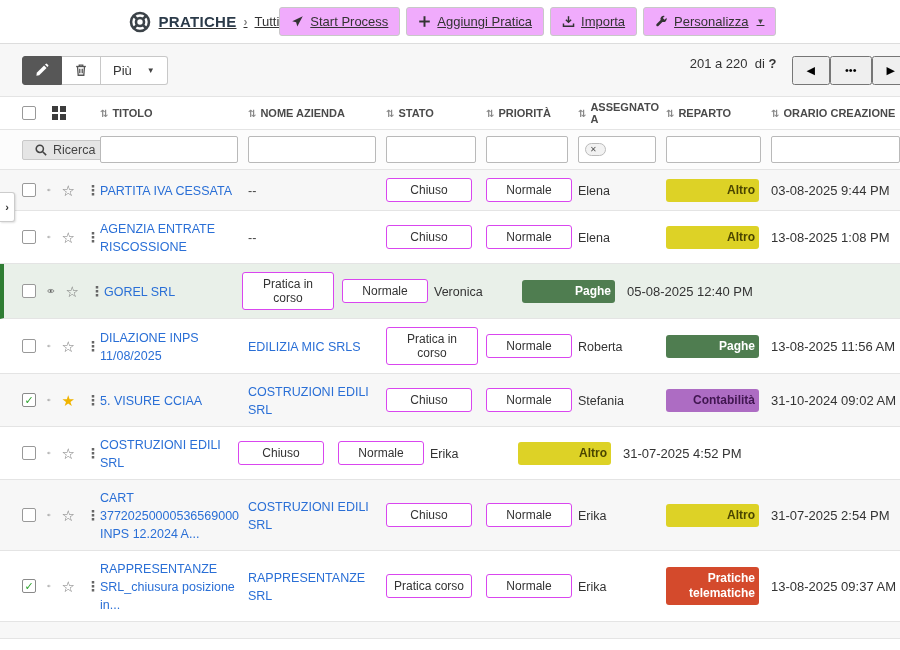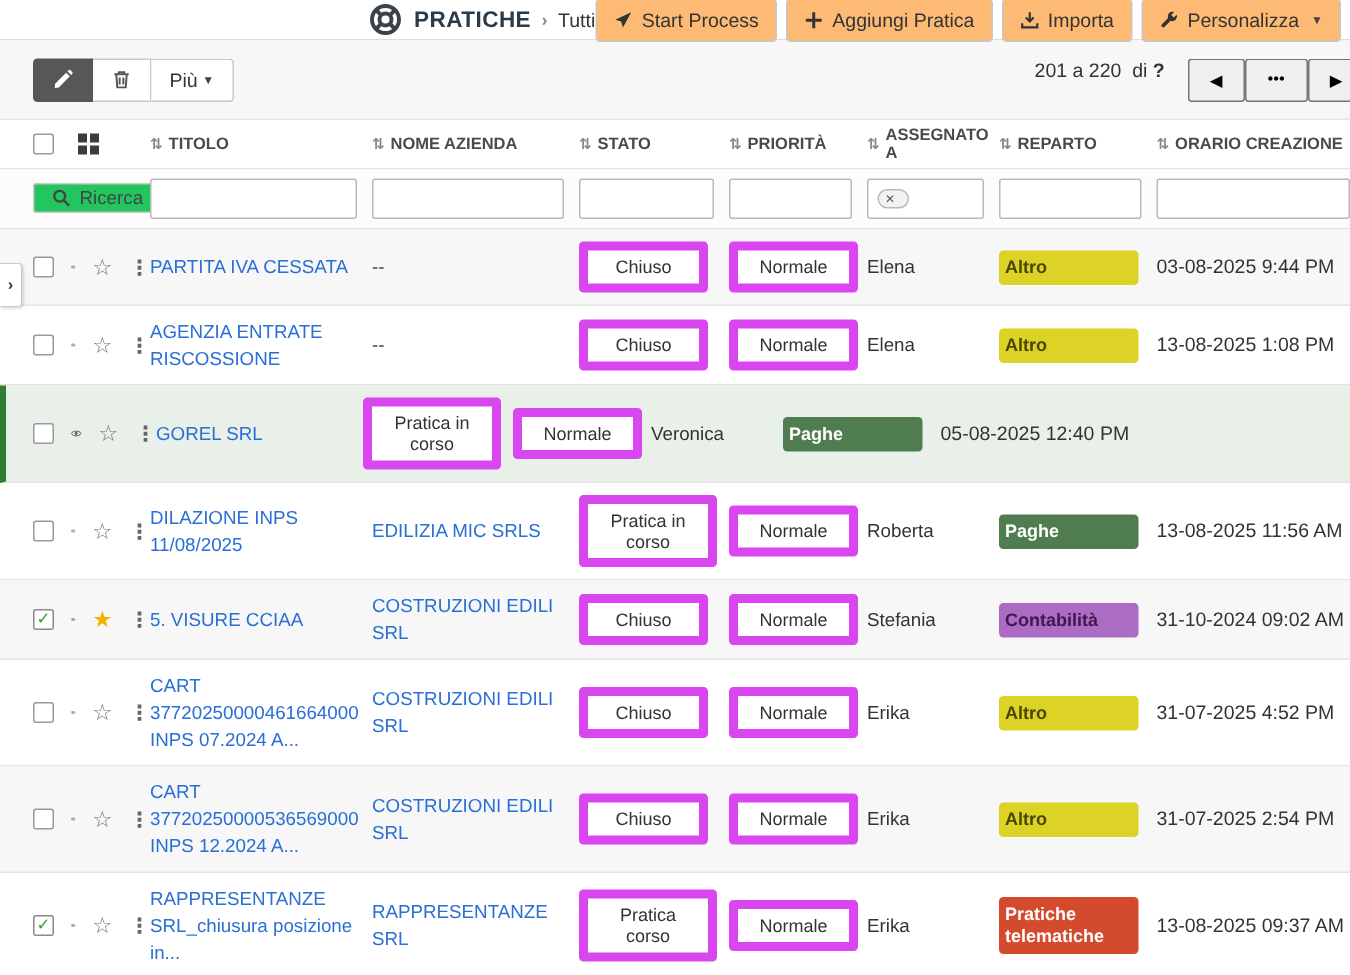--- a/index.html
+++ b/index.html
@@ -1,38 +1,38 @@
 <!DOCTYPE html>
 <html><head>
 <meta charset="utf-8">
 <style>
   * { margin:0; padding:0; box-sizing:border-box; }
   html,body { width:900px; height:650px; overflow:hidden;
     font-family:"Liberation Sans","DejaVu Sans",sans-serif; background:#fff; color:#333; }
 
   
-  .app-header { height:27px; display:flex; align-items:center; justify-content:flex-end;
-    padding:0 6px 0 10px; background:#fff; border-bottom:1px solid #ddd; }
+  .app-header { height:44px; display:flex; align-items:center; justify-content:center;
+    padding:0 6px 0 10px; background:#fff; border-bottom:1px solid #ddd;text-decoration:underline; }
   .hdr-left { display:flex; align-items:center; gap:7px; }
   .logo-svg { width:24px; height:24px; color:#3b4248; }
   .app-title { font-size:15px; font-weight:bold; color:#2b3a49; letter-spacing:.3px; }
   .crumb-sep { color:#888; font-size:12px; font-weight:bold; }
   .crumb-cur { font-size:13px; color:#333; }
   .hdr-right { display:flex; align-items:center; gap:6px; }
-  .hbtn { display:inline-flex; align-items:center; gap:6px; background:#fdba74; border:1px solid #c8c8c8;
+  .hbtn { display:inline-flex; align-items:center; gap:6px; background:#f0abfc; border:1px solid #c8c8c8;
     border-radius:3px; padding:6px 11px; font-size:13px; color:#333; cursor:pointer; white-space:nowrap; }
   .hbtn svg { width:13px; height:13px; }
   .caret { font-size:8px; color:#444; margin-left:2px; }
 
   
   .toolbar { height:52px; background:#f7f7f7; display:flex; align-items:center;
     justify-content:space-between; padding:0 0 0 22px; }
   .btn-group { display:inline-flex; }
   .btn-group .gbtn { background:#fff; border:1px solid #c8c8c8; padding:6px 12px; font-size:13px;
-    color:#333; cursor:pointer; display:inline-flex; align-items:center; gap:1px; }
+    color:#333; cursor:pointer; display:inline-flex; align-items:center; gap:13px; }
   .btn-group .gbtn + .gbtn { border-left:none; }
   .btn-group .gbtn:first-child { border-radius:3px 0 0 3px; }
   .btn-group .gbtn:last-child { border-radius:0 3px 3px 0; }
   .gbtn.active { background:#575757; border-color:#575757; color:#fff; }
   .gbtn svg { width:14px; height:14px; }
   .pager-zone { display:flex; align-items:flex-start; gap:15px; }
   .pager-text { font-size:13px; color:#333; }
   .pager-text b { font-weight:bold; }
   .pager-group { display:inline-flex; margin-right:-10px; }
   .pager-group .gbtn { padding:6px 13px; font-size:11px; }
@@ -47,21 +47,21 @@
   .thead { height:34px; border-top:1px solid #e4e4e4; }
   .th { font-size:11px; font-weight:bold; color:#4a4a4a; text-transform:uppercase;
     display:flex; align-items:center; gap:4px; padding-right:4px; cursor:pointer; }
   .sort-glyph { color:#888; font-size:10px; }
   .hdr-ctrl { display:flex; align-items:center; gap:16px; padding-left:22px; }
   .grid-icon { display:inline-grid; grid-template-columns:6px 6px; grid-gap:2px; cursor:pointer; }
   .grid-icon i { width:6px; height:6px; background:#3c3c3c; }
 
   .filter-row { height:40px; background:#fcfcfc; }
   .filter-cell { padding-right:10px; }
-  .search-btn { margin-left:22px; display:inline-flex; align-items:center; gap:6px; background:#22c55e;
+  .search-btn { margin-left:22px; display:inline-flex; align-items:center; gap:6px; background:#e5e5e5;
     border:1px solid #c8c8c8; border-radius:2px; padding:2px 12px; font-size:12.5px; color:#444; cursor:pointer; }
   .search-btn svg { width:12px; height:12px; }
   .f-input { width:100%; height:27px; border:1px solid #b9b9b9; border-radius:2px; background:#fff;
     padding:0 6px; font-size:12px; display:flex; align-items:center; }
   .chip { display:inline-flex; align-items:center; background:#f2f2f2; border:1px solid #bbb;
     border-radius:8px; font-size:8px; color:#555; padding:1px 8px 1px 4px; cursor:pointer; }
   .expander { position:absolute; left:0; top:96px; width:15px; height:30px; background:#fff;
     border:1px solid #ccc; border-left:none; border-radius:0 3px 3px 0; display:flex; align-items:center;
     justify-content:center; font-size:11px; font-weight:bold; color:#333; cursor:pointer; box-shadow:1px 1px 2px rgba(0,0,0,.12); }
 
@@ -74,23 +74,23 @@
     font-size:11px; line-height:12px; text-align:center; color:transparent; flex:none; }
   .cb.checked { color:#2da32d; border-color:#8a8a8a; font-weight:bold; }
   .eye-icon { width:16px; height:16px; color:#555; cursor:pointer; }
   .star { font-size:15px; color:#777; cursor:pointer; line-height:1; }
   .star.starred { color:#f0b400; }
   .kebab { font-size:14px; color:#666; font-weight:bold; cursor:pointer; letter-spacing:0; }
   .title-link { font-size:12.5px; color:#2a6fd6; cursor:pointer; padding-right:10px; word-wrap:break-word; }
   .company-link { font-size:12.5px; color:#2a6fd6; cursor:pointer; padding-right:8px; }
   .company-link.empty { color:#444; }
   .pill-btn { display:inline-block; min-width:86px; max-width:92px; text-align:center; background:#fff;
-    border:6px solid #d946ef; border-radius:3px; padding:4px 5px; font-size:12px; color:#333; cursor:pointer; }
+    border:1px solid #d946ef; border-radius:3px; padding:4px 5px; font-size:12px; color:#333; cursor:pointer; }
   .assignee { font-size:12.5px; color:#333; }
-  .dept-badge { display:inline-block; width:93px; text-align:left; border-radius:3px;
+  .dept-badge { display:inline-block; width:93px; text-align:right; border-radius:3px;
     padding:4px 4px; font-size:12px; font-weight:bold; cursor:pointer; line-height:1.25; }
   .created { font-size:13px; color:#333; white-space:nowrap; }
 </style>
 </head>
 <body>
 
 <div class="app-header">
   <div class="hdr-left">
     <svg class="logo-svg" viewBox="0 0 24 24" fill="none" stroke="currentColor" stroke-width="2.6">
       <circle cx="12" cy="12" r="9"></circle>
@@ -346,21 +346,20 @@
       <div class="trow drow">
     <div class="c-ctrl ctrls">
       <span class="cb"></span>
       <svg class="eye-icon" viewBox="0 0 16 12" fill="none" stroke="currentColor" stroke-width="1.4">
         <path d="M1 6 C3.5 1.6 12.5 1.6 15 6 C12.5 10.4 3.5 10.4 1 6 Z"></path>
         <circle cx="8" cy="6" r="2" fill="currentColor" stroke="none"></circle>
           </svg>
       <span class="star">☆</span>
       <span class="kebab">⋮</span>
     </div>
-    <div class="c-title"><span class="title-link">CART 37720250000461664000 INPS 07.2024 A...</span></div>
     <div class="c-company"><span class="company-link">COSTRUZIONI EDILI SRL</span></div>
     <div class="c-status"><span class="pill-btn">Chiuso</span></div>
     <div class="c-priority"><span class="pill-btn">Normale</span></div>
     <div class="c-assignee"><span class="assignee">Erika</span></div>
     <div class="c-dept"><span class="dept-badge" style="background: rgb(221, 210, 38); color: rgb(74, 69, 0);">Altro</span></div>
     <div class="c-created"><span class="created">31-07-2025 4:52 PM</span></div>
   </div>
       <div class="trow drow stripe">
     <div class="c-ctrl ctrls">
       <span class="cb"></span>

